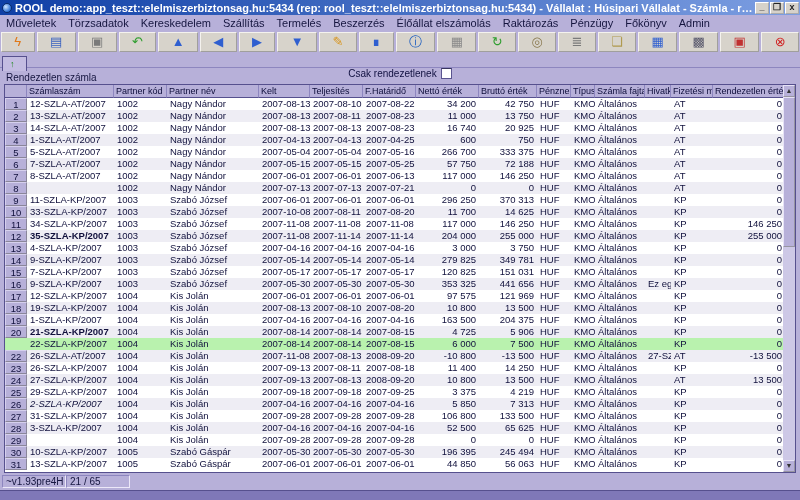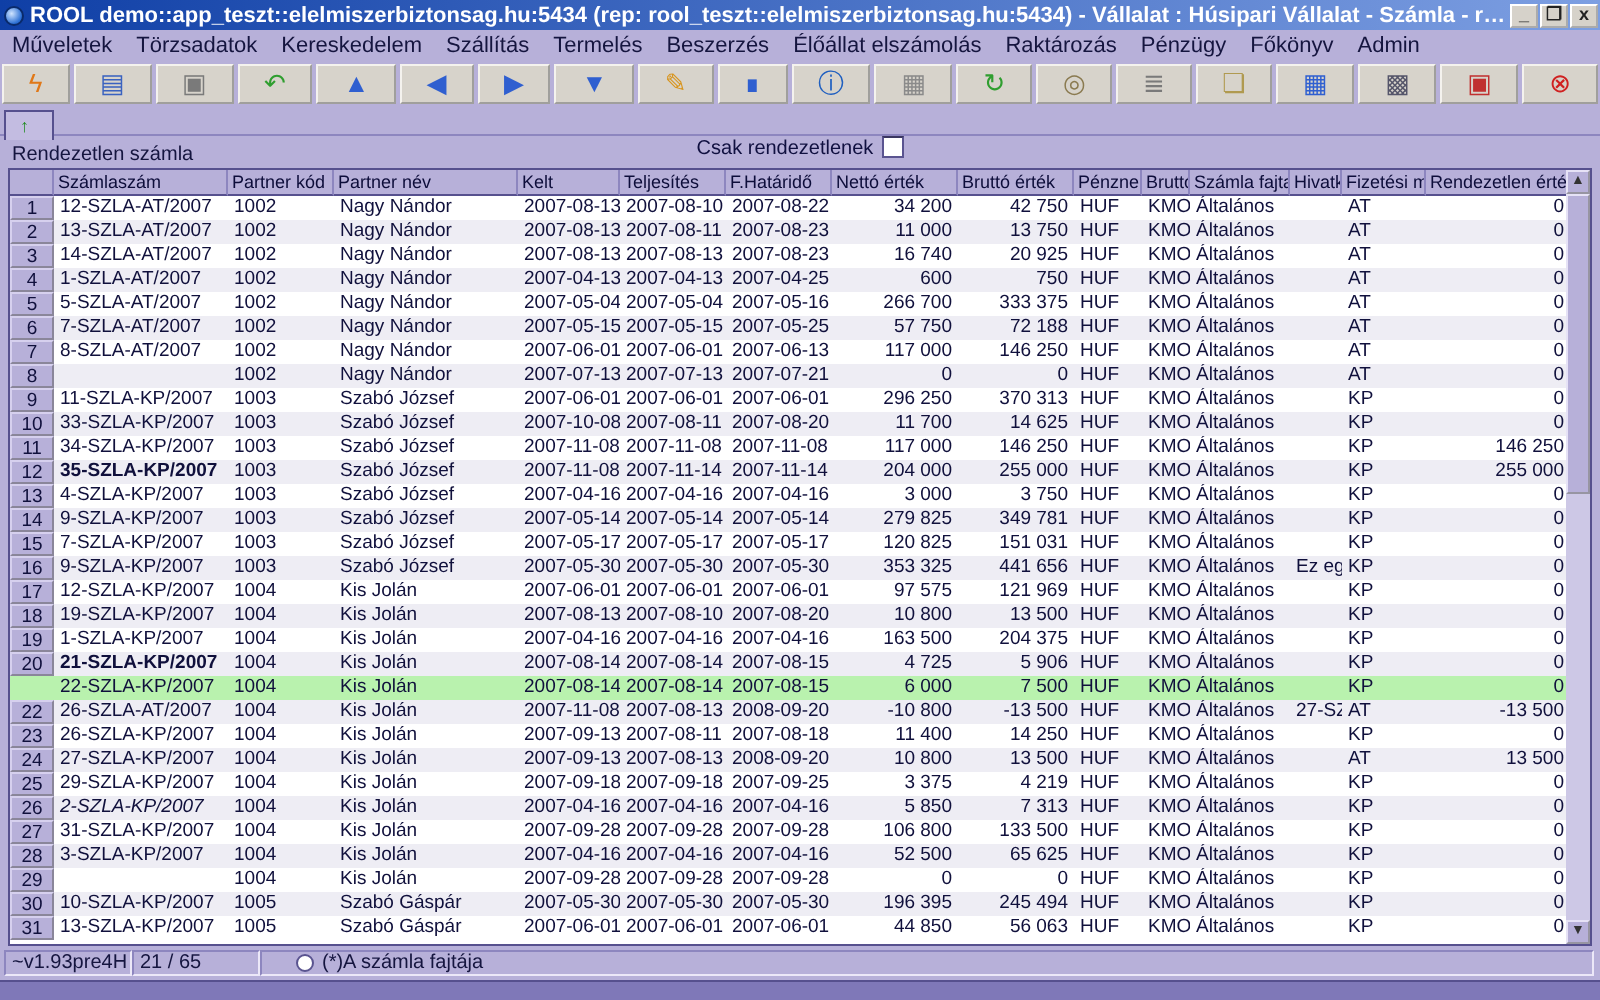--- a/index.html
+++ b/index.html
@@ -178,21 +178,21 @@
       <div class="hc" style="width: 22px; background: rgb(183, 176, 217);"></div>
       <div class="hc" style="width: 87px;">Számlaszám</div>
       <div class="hc" style="width: 53px;">Partner kód</div>
       <div class="hc" style="width: 92px;">Partner név</div>
       <div class="hc" style="width: 51px;">Kelt</div>
       <div class="hc" style="width: 53px;">Teljesítés</div>
       <div class="hc" style="width: 53px;">F.Határidő</div>
       <div class="hc" style="width: 63px;">Nettó érték</div>
       <div class="hc" style="width: 58px;">Bruttó érték</div>
       <div class="hc" style="width: 34px;">Pénznem</div>
-      <div class="hc" style="width: 24px;">Bruttó</div>
+      <div class="hc" style="width: 24px;">Típus</div>
       <div class="hc" style="width: 50px;">Számla fajta</div>
       <div class="hc" style="width: 26px;">Hivatko</div>
       <div class="hc" style="width: 42px;">Fizetési mód</div>
       <div class="hc" style="width: 72px;">Rendezetlen érték</div>
     </div>
   <div class="gbody">
       <div class="grow">
         <div class="c rownum" style="width: 22px;">1</div>
         <div class="c" style="width: 87px;">12-SZLA-AT/2007</div>
         <div class="c" style="width: 53px;">1002</div>
@@ -723,18 +723,14 @@
   <div class="vscroll">
     <div class="varrow" style="top:0;">▲</div>
     <div class="vthumb"></div>
     <div class="varrow" style="bottom:0;">▼</div>
   </div>
 </div>
 
 <div class="abs statusbar">
   <span class="sbox v">~v1.93pre4H</span>
   <span class="sbox p">21 / 65</span>
-  <span class="sbox r">
-    <span class="radio"></span>
-    <span>(*)A számla fajtája</span>
-  </span>
 </div>
 <div class="abs bottomstrip"></div>
 
 </body></html>

